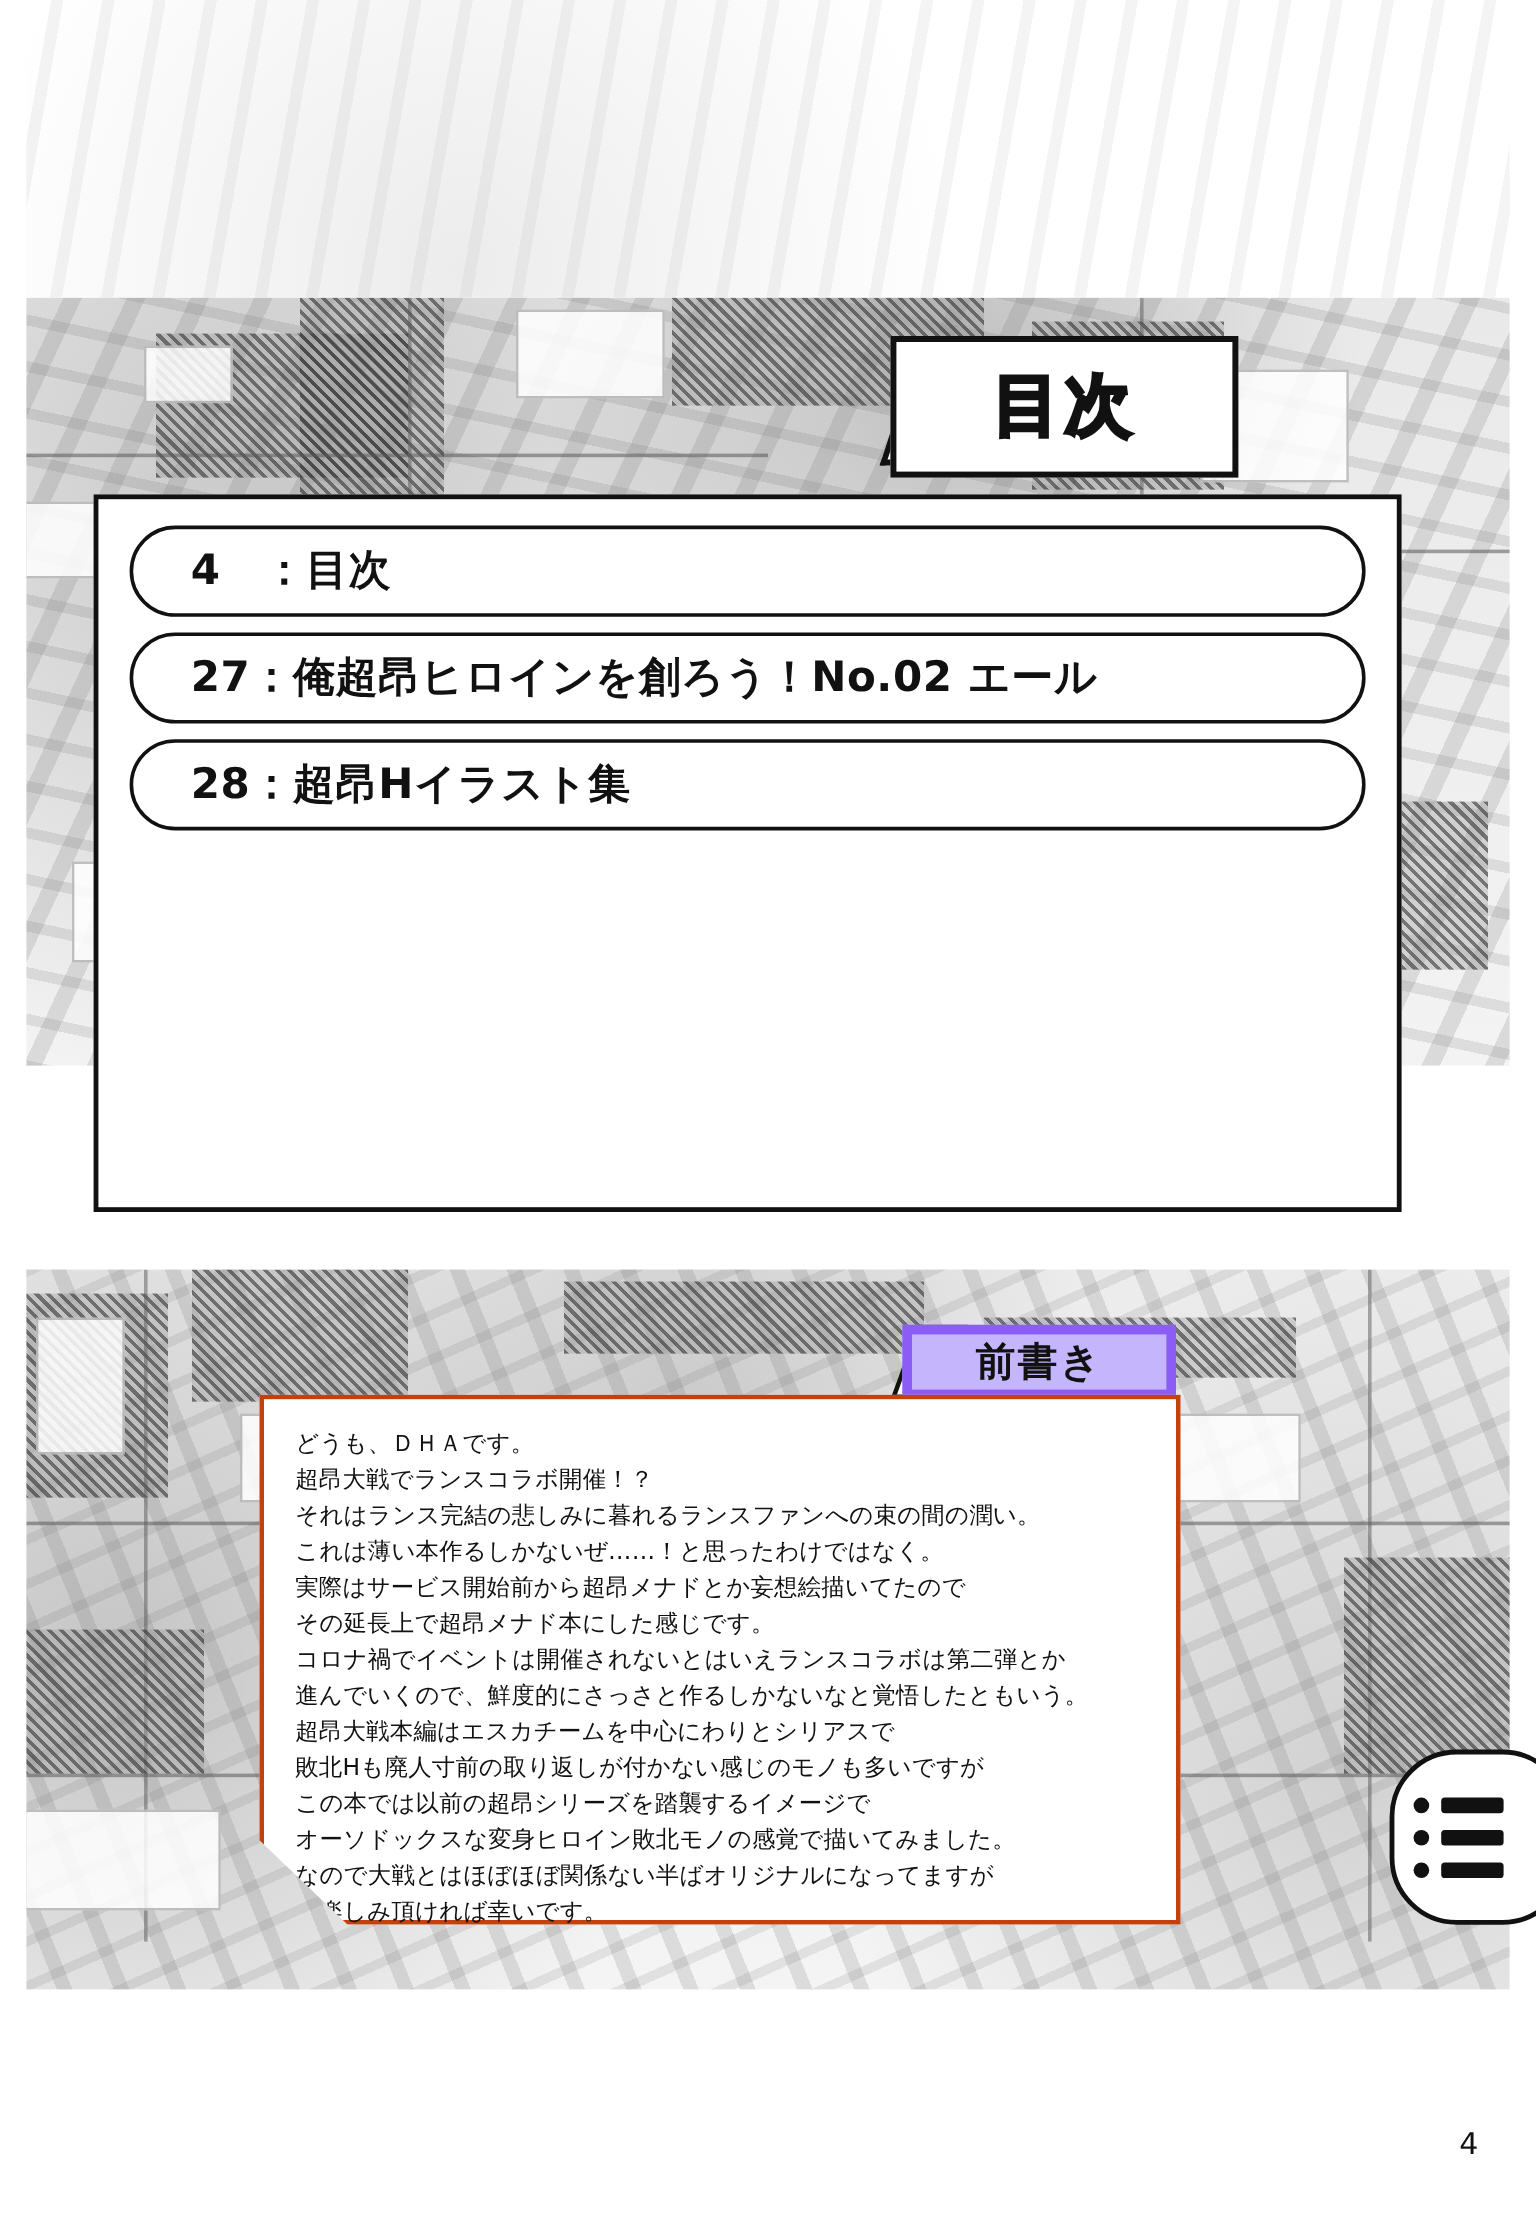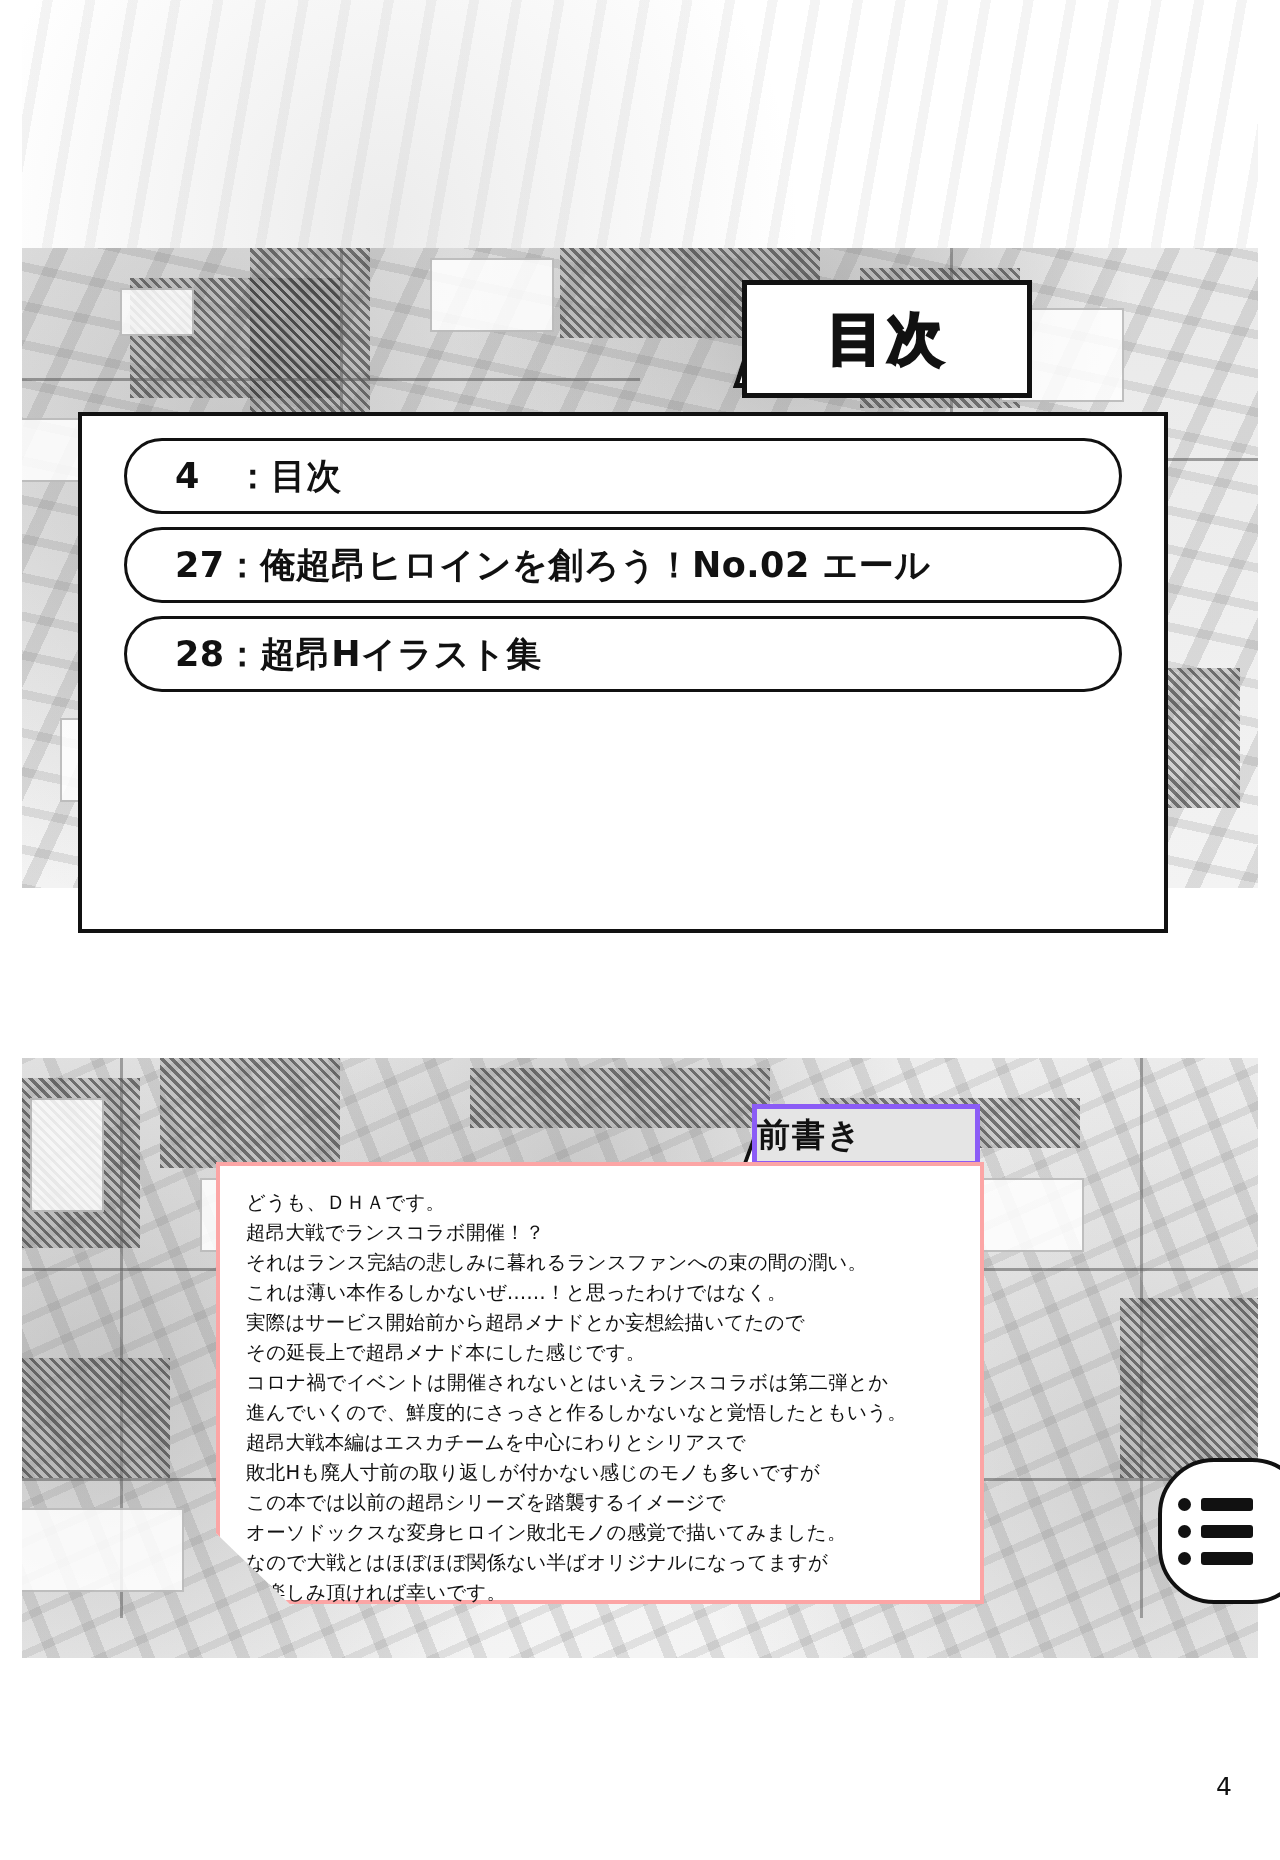--- a/index.html
+++ b/index.html
@@ -135,26 +135,26 @@
     transform-origin: bottom left;
     z-index: 5;
   }
 
   
   .toc-box {
     position: absolute;
     left: 78px;
     top: 412px;
     width: 1090px;
-    height: 521px;
+    height: 598px;
     background: #ffffff;
     border: 4px solid #111111;
     box-sizing: border-box;
     z-index: 6;
-    padding: 22px 42px;
+    padding: 22px 26px;
   }
   .toc-list {
     display: flex;
     flex-direction: column;
     gap: 13px;
   }
   .toc-item {
     height: 76px;
     border: 3px solid #111111;
     border-radius: 38px;
@@ -174,27 +174,27 @@
     letter-spacing: 0.5px;
   }
 
   
   .fore-tag {
     position: absolute;
     left: 752px;
     top: 1104px;
     width: 228px;
     height: 62px;
-    background: #e5e5e5;
-    border: 5px solid #8b5cf6;
+    background: #c4b5fd;
+    border: 8px solid #8b5cf6;
     box-sizing: border-box;
     z-index: 6;
     display: flex;
     align-items: center;
-    justify-content: flex-start;
+    justify-content: center;
   }
   .fore-tag-label {
     font-family: "DejaVu Sans", "Liberation Sans", sans-serif;
     font-weight: 700;
     font-size: 33px;
     color: #111111;
     letter-spacing: 2px;
   }
   .fore-flap {
     position: absolute;
@@ -215,21 +215,21 @@
   
   .fore-box {
     position: absolute;
     left: 216px;
     top: 1162px;
     width: 768px;
     height: 442px;
     background: #ffffff;
     z-index: 6;
     box-sizing: border-box;
-    border: 4px solid #fca5a5;
+    border: 4px solid #c2410c;
     clip-path: polygon(0 0, 100% 0, 100% 100%, 9.6% 100%, 0 84%);
   }
   .fore-inner {
     padding: 22px 26px 0 26px;
   }
   .fore-p {
     font-family: "DejaVu Sans", "Liberation Sans", sans-serif;
     font-size: 19.5px;
     line-height: 30px;
     color: #111111;

